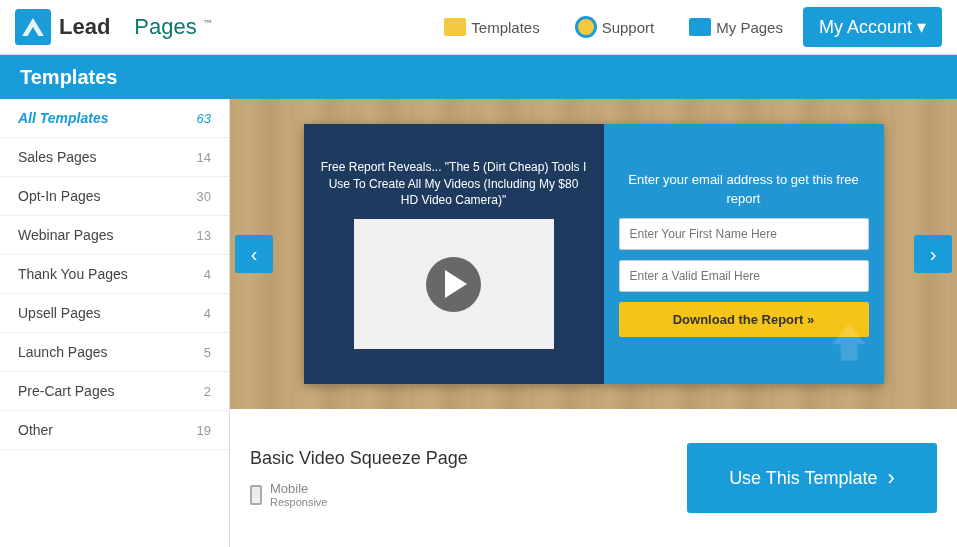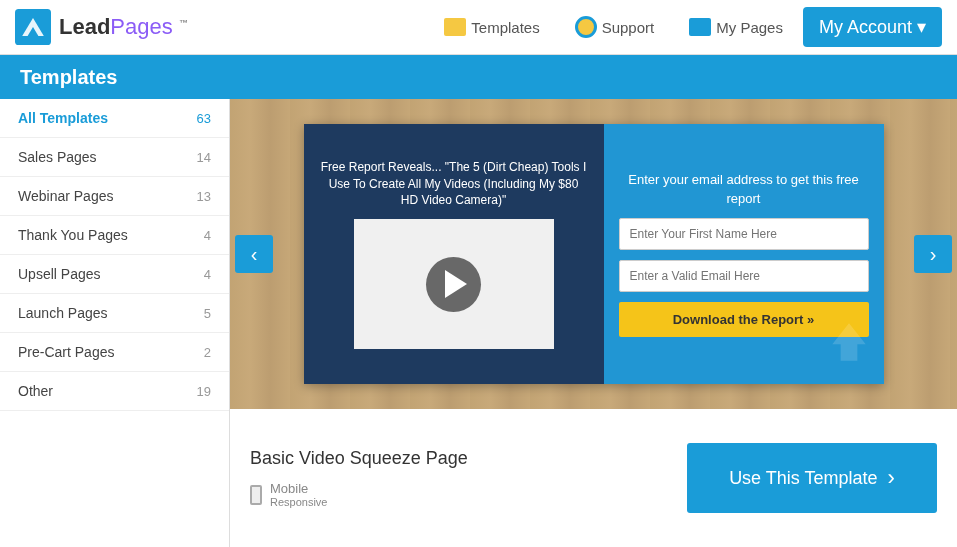--- a/index.html
+++ b/index.html
@@ -85,20 +85,21 @@
       align-items: center;
       padding: 11px 18px;
       border-bottom: 1px solid #eee;
       cursor: pointer;
       font-size: 14px;
       color: #444;
     }
     .sidebar-item.active {
       color: #1a9cd8;
       font-weight: bold;
+      font-style: italic;
     }
     .sidebar-item .count {
       color: #999;
       font-size: 13px;
       font-weight: normal;
     }
     .sidebar-item.active .count {
       color: #1a9cd8;
     }
 
@@ -322,21 +323,21 @@
 <body>
 
 <header class="header">
   <div class="logo">
     <svg class="logo-icon" viewBox="0 0 40 40">
       <rect width="40" height="40" rx="4" fill="#1a9cd8"></rect>
       <polygon points="8,30 20,10 32,30" fill="white" opacity="0.9"></polygon>
       <polygon points="14,30 20,20 26,30" fill="#1a9cd8"></polygon>
     </svg>
     <span style="font-size:22px;font-weight:bold;color:#333;">
-      <span style="font-weight:bold;color:#333;">Lead</span><span style="font-weight:300;color:#8b5cf6;">Pages</span>
+      <span style="font-weight:bold;color:#333;">Lead</span><span style="font-weight:300;color:#0f766e;padding-left:24px;">Pages</span>
       <sup style="font-size:9px;color:#888;vertical-align:super;">™</sup>
     </span>
   </div>
 
   <nav class="nav">
 
     <a class="nav-item">
       <span style="display:inline-block;width:22px;height:18px;background:#f5c842;border-radius:2px;"></span>
       <span>Templates</span>
     </a>
@@ -361,20 +362,24 @@
 <div class="main">
 
   <aside class="sidebar">
     <div class="sidebar-item active">
       <span>All Templates</span>
       <span class="count">63</span>
     </div>
     <div class="sidebar-item">
       <span>Sales Pages</span>
       <span class="count">14</span>
+    </div>
+    <div class="sidebar-item">
+      <span>Opt-In Pages</span>
+      <span class="count">30</span>
     </div>
     <div class="sidebar-item">
       <span>Webinar Pages</span>
       <span class="count">13</span>
     </div>
     <div class="sidebar-item">
       <span>Thank You Pages</span>
       <span class="count">4</span>
     </div>
     <div class="sidebar-item">

